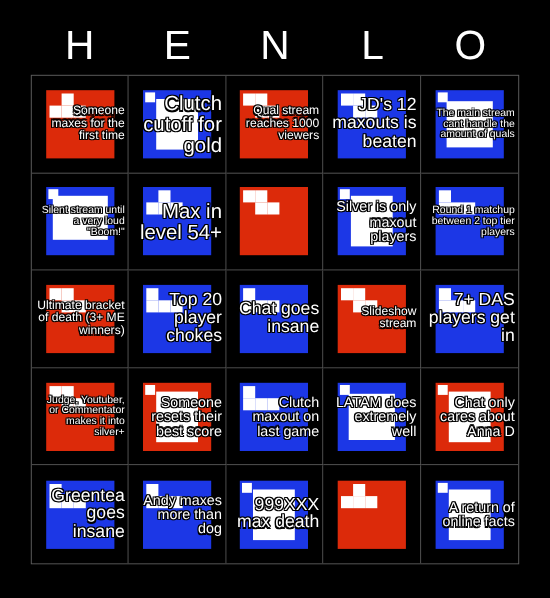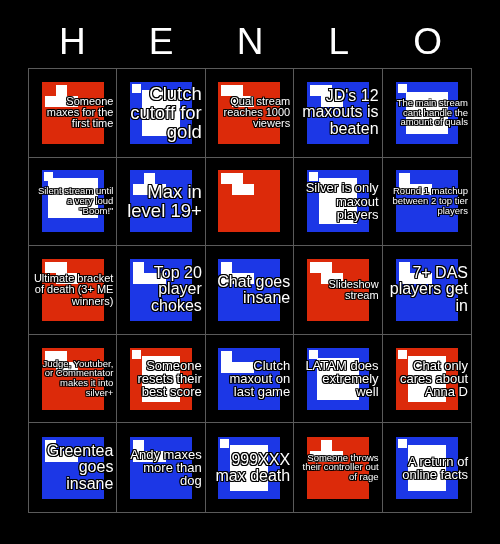--- a/index.html
+++ b/index.html
@@ -177,21 +177,21 @@
         </div>
         <div class="cell-text fs-xs">Silent stream until a very loud "Boom!"</div>
       </div>
       <div class="cell">
         <div class="tile blue">
           <div class="blk" style="left: 14px; top: 3px; width: 11px; height: 11px;"></div>
           <div class="blk" style="left: 3px; top: 14px; width: 11px; height: 11px;"></div>
           <div class="blk" style="left: 14px; top: 14px; width: 11px; height: 11px;"></div>
           <div class="blk" style="left: 25px; top: 14px; width: 11px; height: 11px;"></div>
         </div>
-        <div class="cell-text fs-xl">Max in level 19+</div>
+        <div class="cell-text fs-xl">Max in level 54+</div>
       </div>
       <div class="cell">
         <div class="tile red">
           <div class="blk" style="left: 3px; top: 3px; width: 11px; height: 11px;"></div>
           <div class="blk" style="left: 14px; top: 14px; width: 11px; height: 11px;"></div>
           <div class="blk" style="left: 25px; top: 14px; width: 11px; height: 11px;"></div>
           <div class="blk" style="left: 14px; top: 3px; width: 11px; height: 11px;"></div>
         </div>
       </div>
       <div class="cell">
@@ -319,21 +319,20 @@
         </div>
         <div class="cell-text fs-l">999XXX max death</div>
       </div>
       <div class="cell">
         <div class="tile red">
           <div class="blk" style="left: 14px; top: 3px; width: 11px; height: 11px;"></div>
           <div class="blk" style="left: 3px; top: 14px; width: 11px; height: 11px;"></div>
           <div class="blk" style="left: 14px; top: 14px; width: 11px; height: 11px;"></div>
           <div class="blk" style="left: 25px; top: 14px; width: 11px; height: 11px;"></div>
         </div>
-        <div class="cell-text fs-xs">Someone throws their controller out of rage</div>
       </div>
       <div class="cell">
         <div class="tile blue">
           <div class="blk" style="left: 12px; top: 8px; width: 38px; height: 46px;"></div>
           <div class="blk" style="left: 2px; top: 2px; width: 9px; height: 9px;"></div>
         </div>
         <div class="cell-text fs-m">A return of online facts</div>
       </div>
     </div>
 

